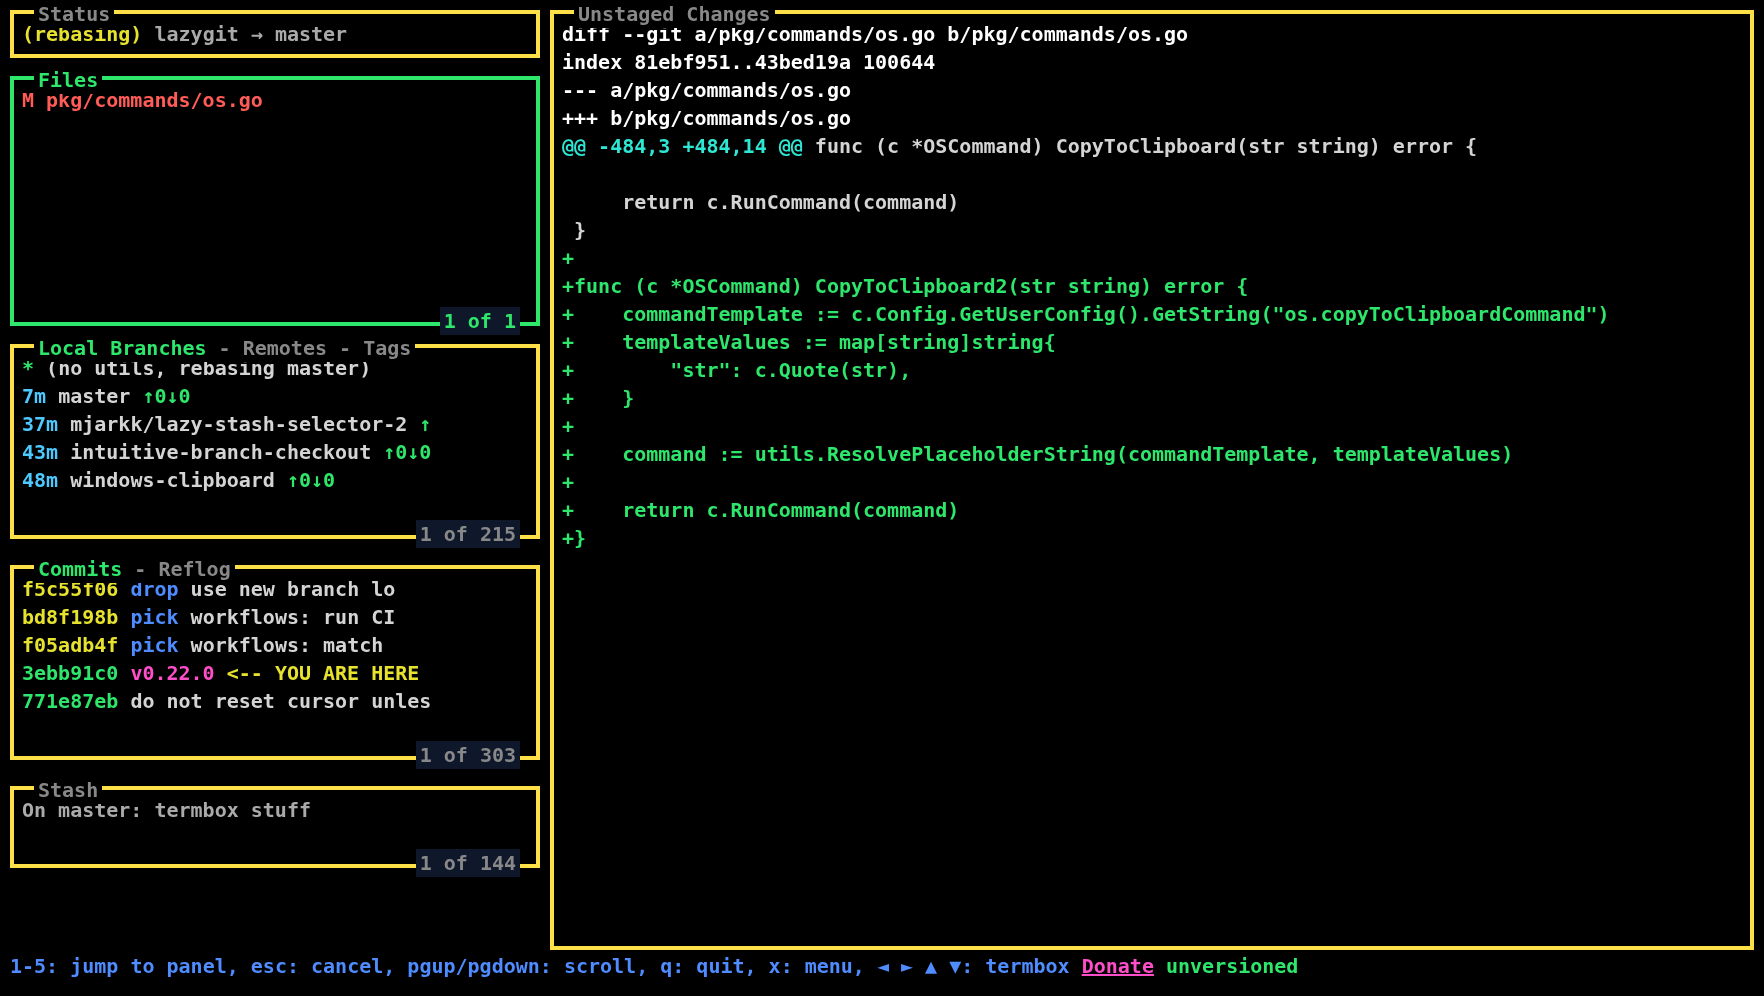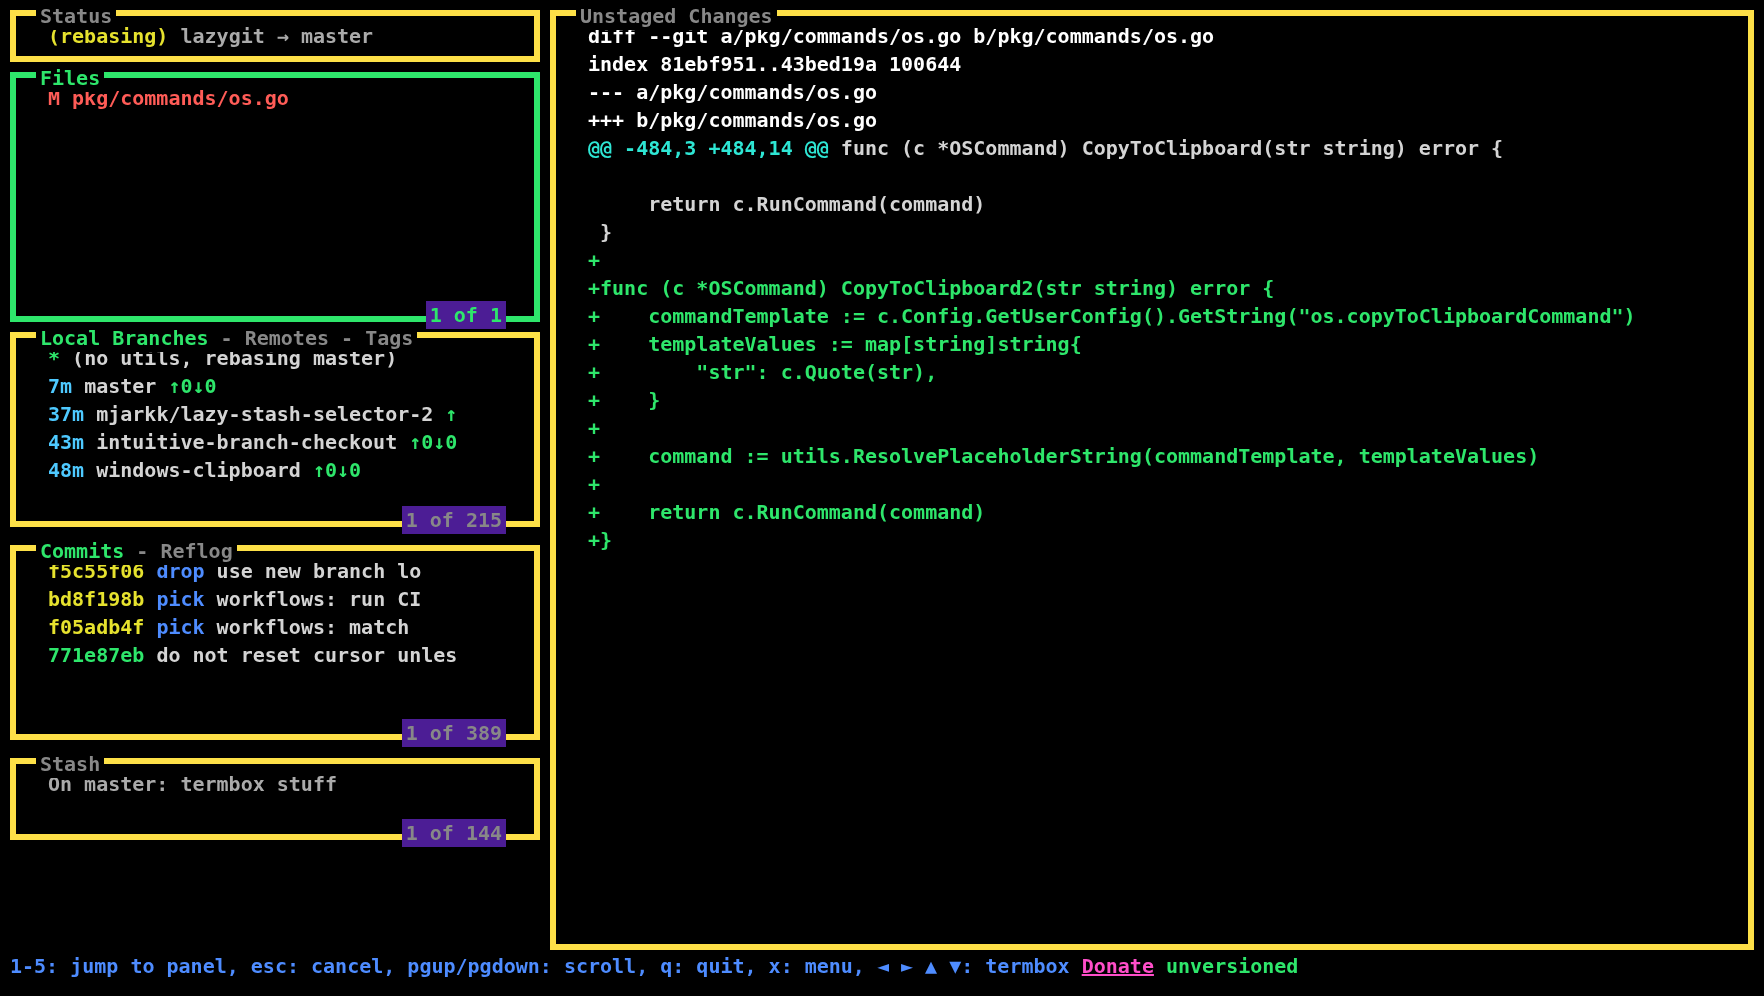--- a/index.html
+++ b/index.html
@@ -23,41 +23,40 @@
     .left-col {
       width: 530px;
       display: flex;
       flex-direction: column;
       gap: 0;
     }
     .right-col {
       flex: 1;
     }
     .panel {
-      border: 6px solid #fde047;
+      border: 4px solid #fde047;
       position: relative;
-      margin-bottom: 10px;
-      padding-left: 24px;
+      margin-bottom: 18px;
     }
     .panel-title {
       position: absolute;
       top: -14px;
       left: 20px;
       background: #000;
       padding: 0 4px;
       color: #888;
     }
     .panel-title .active { color: #2ee66b; }
     .panel-title .sep { color: #888; }
     .panel-title .tab { color: #888; }
     .panel-footer {
       position: absolute;
       bottom: -13px;
-      right: 28px;
-      background: #4c1d95;
+      right: 16px;
+      background: #0f172a;
       padding: 0 4px;
       color: #888;
     }
     .panel-body {
       padding: 6px 8px;
     }
     .panel.active-panel { border-color: #2ee66b; }
     .panel.active-panel .panel-footer { color: #2ee66b; }
     
     .files-panel { height: 250px; }
@@ -132,23 +131,24 @@
     </div>
 
     <div class="panel commits-panel">
       <div class="panel-title">
         <span class="active">Commits</span><span class="sep"> - </span><span class="tab">Reflog</span>
       </div>
       <div class="panel-body" id="commits-body">
           <div class="nowrap"><span class="commit-sha-y">f5c55f06</span> <span class="commit-action-b">drop </span><span class="commit-msg"> use new branch lo</span></div>
           <div class="nowrap"><span class="commit-sha-y">bd8f198b</span> <span class="commit-action-b">pick </span><span class="commit-msg"> workflows: run CI</span></div>
           <div class="nowrap"><span class="commit-sha-y">f05adb4f</span> <span class="commit-action-b">pick </span><span class="commit-msg"> workflows: match</span></div>
+          <div class="nowrap"><span class="commit-sha-g">3ebb91c0</span> <span class="commit-tag">v0.22.0</span><span class="commit-here"> &lt;-- YOU ARE HERE</span></div>
           <div class="nowrap"><span class="commit-sha-g">771e87eb</span> <span></span><span class="commit-msg">do not reset cursor unles</span></div>
         </div>
-      <div class="panel-footer">1 of 389</div>
+      <div class="panel-footer">1 of 303</div>
     </div>
 
     <div class="panel stash-panel">
       <div class="panel-title"><span>Stash</span></div>
       <div class="panel-body" id="stash-body">
           <div class="nowrap">On master: termbox stuff</div>
         </div>
       <div class="panel-footer">1 of 144</div>
     </div>
 

